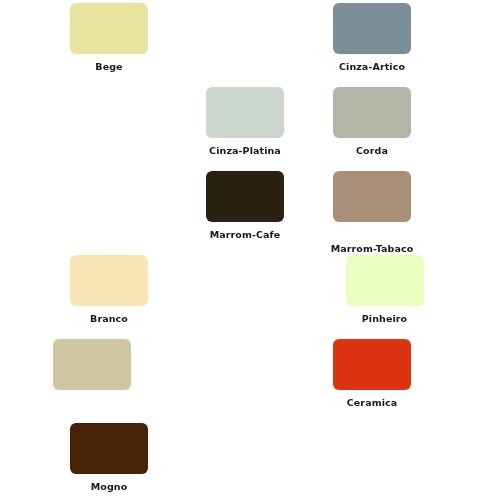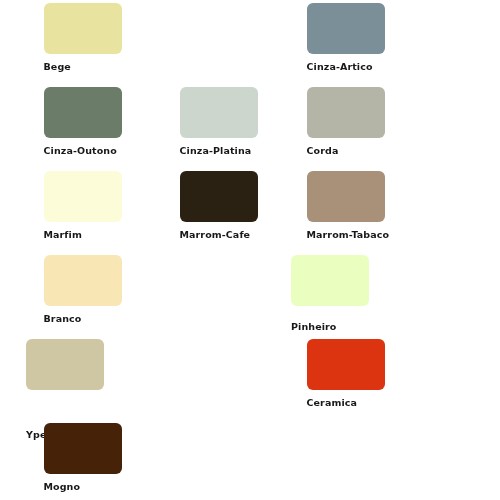--- a/index.html
+++ b/index.html
@@ -21,21 +21,21 @@
     width: 500px;
     height: 500px;
     background: #ffffff;
   }
 
   .swatch-cell {
     position: absolute;
     width: 131px;
     display: flex;
     flex-direction: column;
-    align-items: flex-start;
+    align-items: center;
   }
 
   .swatch-chip {
     width: 78px;
     height: 51px;
     border-radius: 6px;
     display: block;
   }
 
   
@@ -59,49 +59,41 @@
 
 <div id="palette-board">
     <div class="swatch-cell" style="left: 43.5px; top: 3px;">
       <div class="swatch-chip" title="Bege" style="background-color: rgb(232, 228, 160); width: 78px; height: 51px; border-radius: 6px;"></div>
       <div class="swatch-label">Bege</div>
     </div>
     <div class="swatch-cell" style="left: 306.5px; top: 3px;">
       <div class="swatch-chip" title="Cinza-Artico" style="background-color: rgb(123, 143, 152); width: 78px; height: 51px; border-radius: 6px;"></div>
       <div class="swatch-label">Cinza-Artico</div>
     </div>
-    <div class="swatch-cell" style="left: 43.5px; top: 87px;">
-      <div class="swatch-chip" title="Cinza-Outono" style="background-color: rgb(107, 125, 104); width: 78px; height: 51px; border-radius: 6px;"></div>
-      <div class="swatch-label">Cinza-Outono</div>
-    </div>
     <div class="swatch-cell" style="left: 179.5px; top: 87px;">
       <div class="swatch-chip" title="Cinza-Platina" style="background-color: rgb(204, 214, 205); width: 78px; height: 51px; border-radius: 6px;"></div>
       <div class="swatch-label">Cinza-Platina</div>
     </div>
     <div class="swatch-cell" style="left: 306.5px; top: 87px;">
       <div class="swatch-chip" title="Corda" style="background-color: rgb(180, 181, 166); width: 78px; height: 51px; border-radius: 6px;"></div>
       <div class="swatch-label">Corda</div>
     </div>
-    <div class="swatch-cell" style="left: 43.5px; top: 171px;">
-      <div class="swatch-chip" title="Marfim" style="background-color: rgb(253, 252, 217); width: 78px; height: 51px; border-radius: 6px;"></div>
-      <div class="swatch-label">Marfim</div>
-    </div>
     <div class="swatch-cell" style="left: 179.5px; top: 171px;">
       <div class="swatch-chip" title="Marrom-Cafe" style="background-color: rgb(43, 33, 19); width: 78px; height: 51px; border-radius: 6px;"></div>
       <div class="swatch-label">Marrom-Cafe</div>
     </div>
-    <div class="swatch-cell" style="left: 306.5px; top: 171px;">
+    <div class="swatch-cell" style="left: 306.5px; top: 171px; gap: 14px;">
       <div class="swatch-chip" title="Marrom-Tabaco" style="background-color: rgb(168, 145, 120); width: 78px; height: 51px; border-radius: 6px;"></div>
       <div class="swatch-label">Marrom-Tabaco</div>
     </div>
     <div class="swatch-cell" style="left: 43.5px; top: 255px;">
       <div class="swatch-chip" title="Palha" style="background-color: rgb(248, 230, 180); width: 78px; height: 51px; border-radius: 6px;"></div>
       <div class="swatch-label">Branco</div>
     </div>
-    <div class="swatch-cell" style="left: 291px; top: 255px; gap: 8px;">
+    <div class="swatch-cell" style="left: 319px; top: 255px;">
       <div class="swatch-chip" title="Pinheiro" style="background-color: rgb(234, 255, 191); width: 78px; height: 51px; border-radius: 6px;"></div>
       <div class="swatch-label">Pinheiro</div>
     </div>
     <div class="swatch-cell" style="left: 26px; top: 339px; gap: 32px;">
       <div class="swatch-chip" title="Ype" style="background-color: rgb(207, 198, 164); width: 78px; height: 51px; border-radius: 6px;"></div>
       <div class="swatch-label">Ype</div>
     </div>
     <div class="swatch-cell" style="left: 306.5px; top: 339px;">
       <div class="swatch-chip" title="Ceramica" style="background-color: rgb(220, 51, 16); width: 78px; height: 51px; border-radius: 6px;"></div>
       <div class="swatch-label">Ceramica</div>

